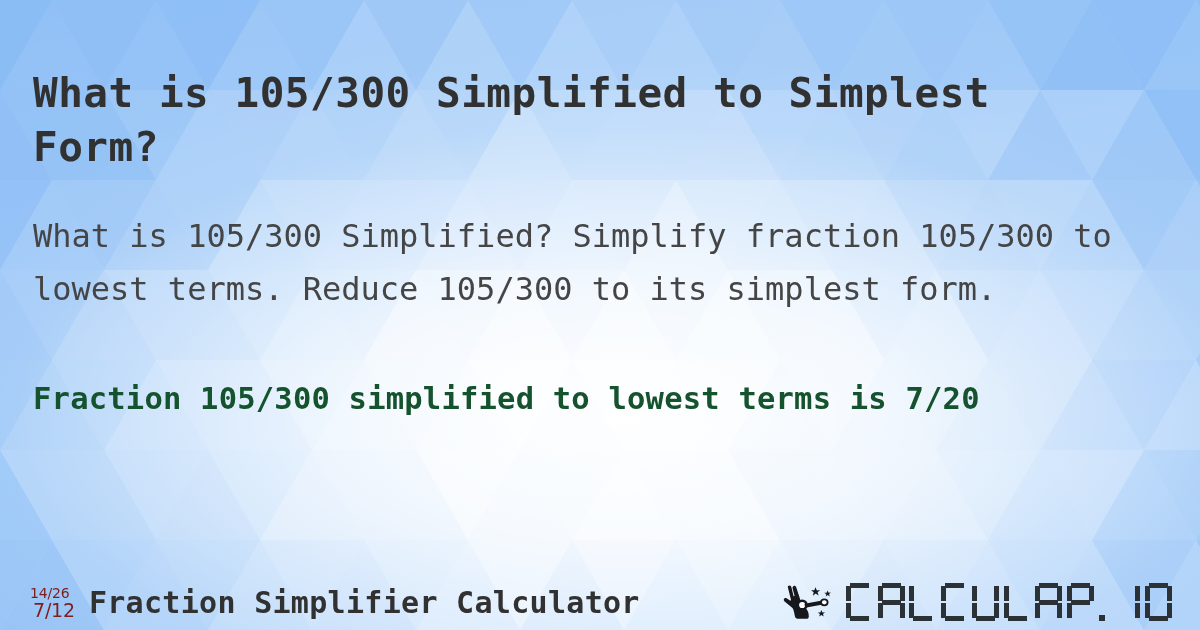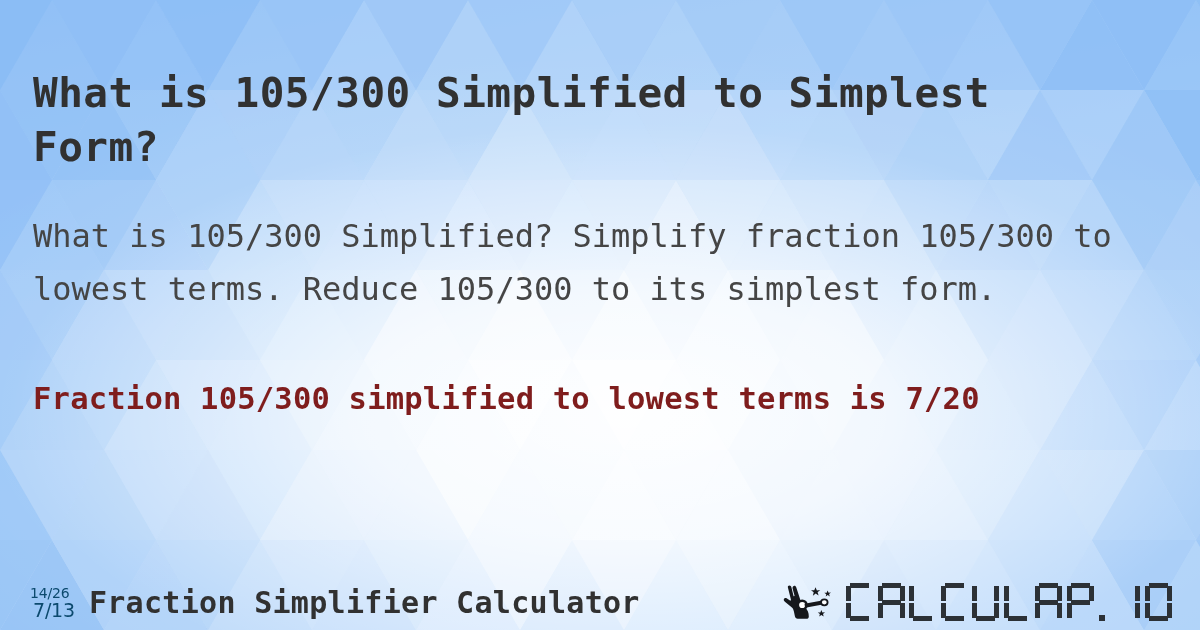--- a/index.html
+++ b/index.html
@@ -87,21 +87,21 @@
   .answer {
     position: absolute;
     left: 33px;
     top: 352px;
     width: 1140px;
     font-family: "DejaVu Sans Mono", monospace;
     font-weight: bold;
     font-size: 30.5px;
     line-height: 1.5;
     letter-spacing: 0.2px;
-    color: #7f1d1d;
+    color: #14532d;
   }
 
   
   .footer {
     position: absolute;
     left: 0;
     right: 0;
     bottom: 22px;
     height: 60px;
     padding: 0 24px 0 30px;
@@ -116,21 +116,21 @@
     gap: 14px;
   }
 
   
   .frac-badge {
     display: flex;
     flex-direction: column;
     align-items: flex-start;
     justify-content: center;
     line-height: 1.0;
-    color: #0c4a6e;
+    color: #7f1d1d;
     font-family: "DejaVu Sans", sans-serif;
     padding-top: 2px;
   }
   .frac-top {
     font-size: 14px;
     letter-spacing: -0.2px;
   }
   .frac-bottom {
     font-size: 19px;
     letter-spacing: -0.2px;
@@ -691,21 +691,21 @@
     <p class="subtitle">What is 105/300 Simplified? Simplify fraction 105/300 to lowest terms. Reduce 105/300 to its simplest form.</p>
 
     <p class="answer">Fraction 105/300 simplified to lowest terms is 7/20</p>
 
     <div class="footer">
 
       <div class="footer-left">
 
         <div class="frac-badge">
           <span class="frac-top">14/26</span>
-          <span class="frac-bottom">7/13</span>
+          <span class="frac-bottom">7/12</span>
         </div>
 
         <div class="footer-title">Fraction Simplifier Calculator</div>
       </div>
 
       <div class="logo">
 
         <svg class="logo-mark" viewBox="0 0 58 42" xmlns="http://www.w3.org/2000/svg">
 
           <path d="M7.5 4.5 C6.3 4.5 5.6 5.4 5.9 6.6 L8.9 18.6 C9.1 19.5 8.6 20.0 8.0 19.6

